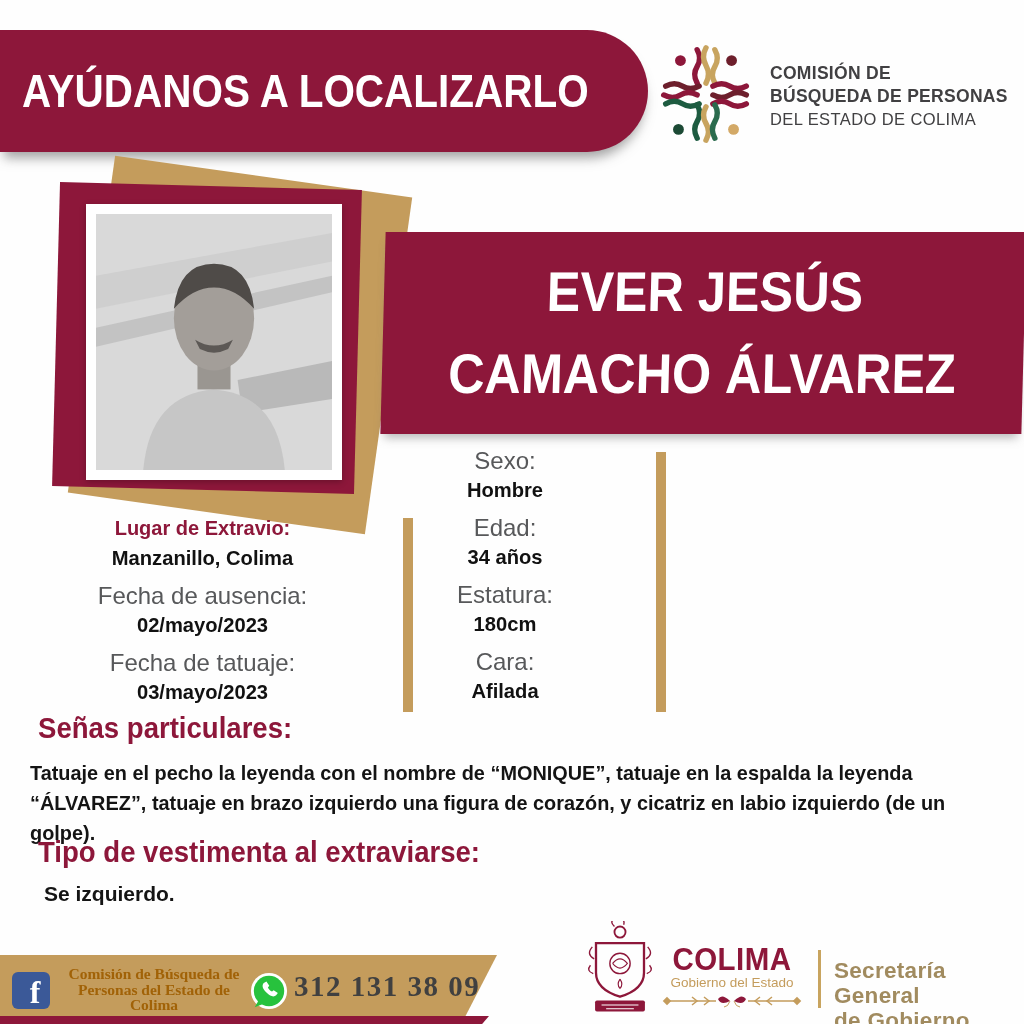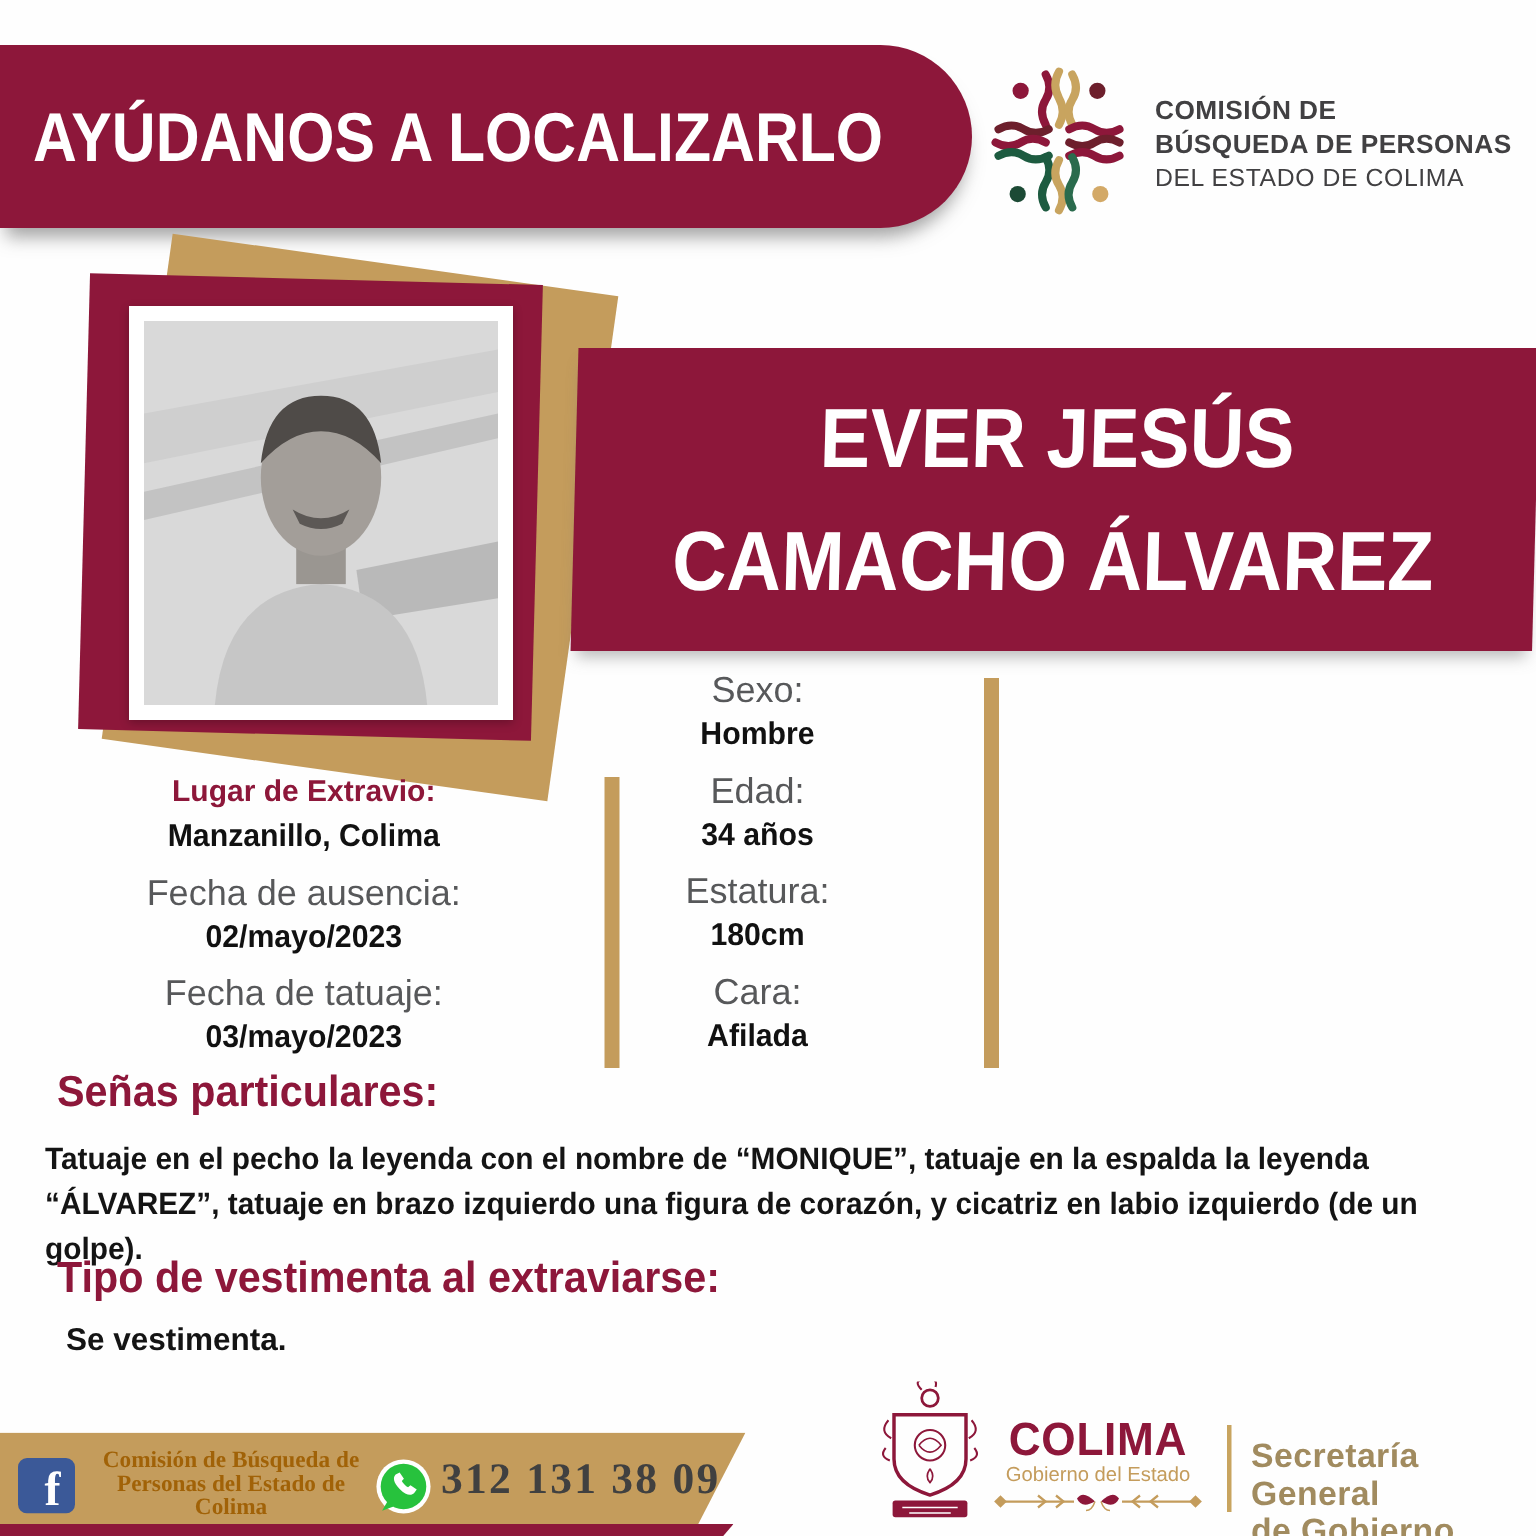--- a/index.html
+++ b/index.html
@@ -159,21 +159,21 @@
   </div>
 
 
   <div class="senas-heading">Señas particulares:</div>
   <div class="senas-text">
     <div>Tatuaje en el pecho la leyenda con el nombre de “MONIQUE”, tatuaje en la espalda la leyenda</div>
     <div>“ÁLVAREZ”, tatuaje en brazo izquierdo una figura de corazón, y cicatriz en labio izquierdo (de un golpe).</div>
   </div>
 
   <div class="vest-heading">Tipo de vestimenta al extraviarse:</div>
-  <div class="vest-value">Se vestimenta.</div>
+  <div class="vest-value">Se izquierdo.</div>
 
   <div class="footer-gold"></div>
   <div class="footer-maroon-strip"></div>
 
   <div class="fb-icon">
     <svg width="38" height="37" viewBox="0 0 38 37">
       <rect x="0" y="0" width="38" height="37" rx="6" fill="#3b5998"></rect>
       <text x="23" y="31" font-family="Liberation Serif,serif" font-size="32" font-weight="bold" fill="#ffffff" text-anchor="middle">f</text>
     </svg>
   </div>

